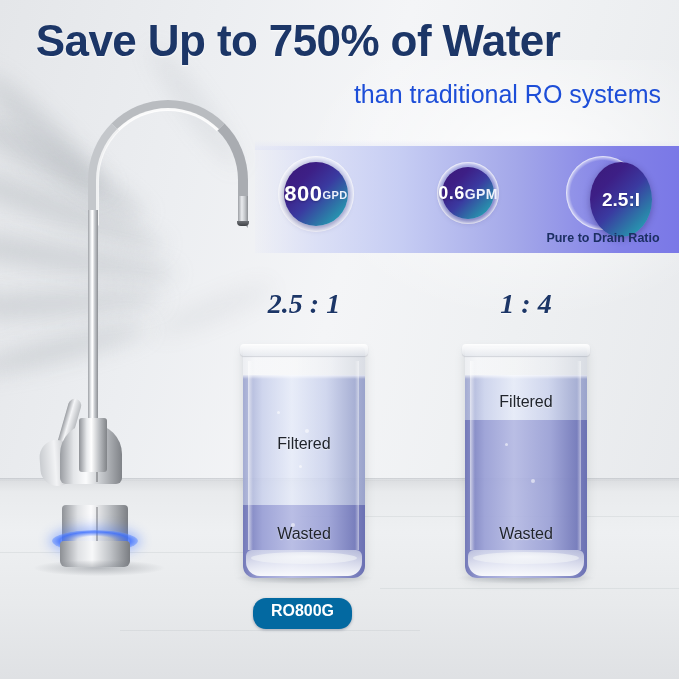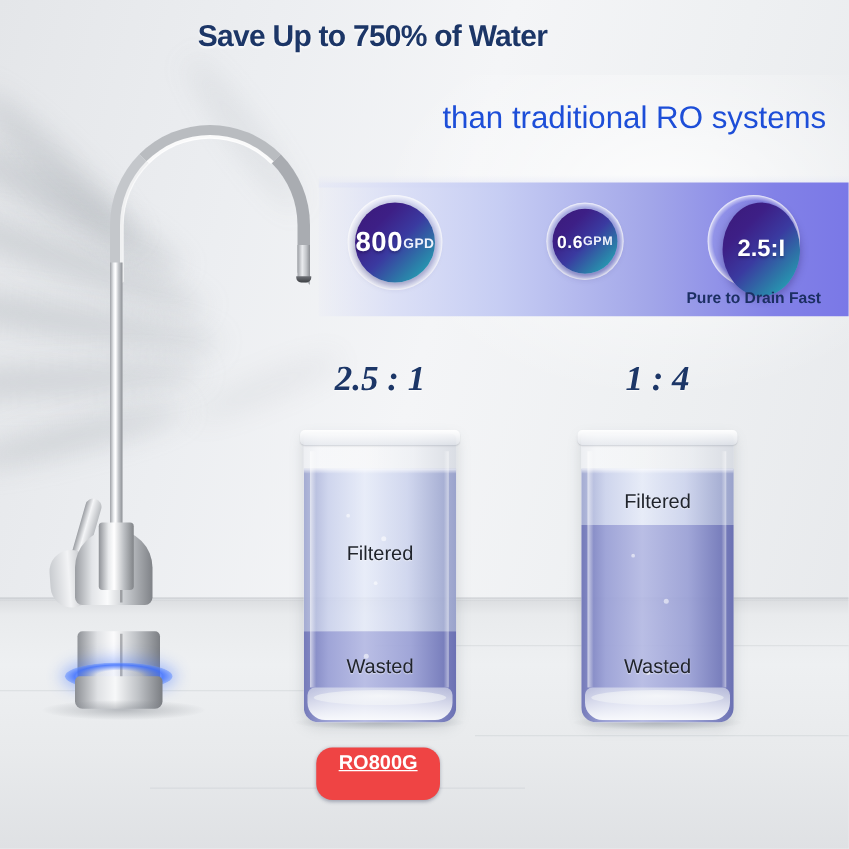--- a/index.html
+++ b/index.html
@@ -47,21 +47,21 @@
   .f8{left:148px;top:300px;width:130px;height:20px;transform:rotate(-22deg);opacity:.45;}
   .soft-glow{
     position:absolute;left:300px;top:60px;width:380px;height:260px;
     background:radial-gradient(ellipse at 60% 40%,rgba(255,255,255,.85),rgba(255,255,255,0) 70%);
   }
 
   
   .headline{
     position:absolute;left:0;top:16px;width:596px;
     text-align:center;
-    font-size:24px;font-weight:bold;
+    font-size:44px;font-weight:bold;
     letter-spacing:-.6px;
     color:#1c3667;
     text-shadow:0 1px 2px rgba(255,255,255,.85);
     white-space:nowrap;
   }
   .subhead{
     position:absolute;left:0;top:80px;width:679px;
     text-align:right;padding-right:18px;box-sizing:border-box;
     font-size:25px;font-weight:400;
     color:#1d4ed8;
@@ -115,27 +115,27 @@
   .b1 .badge-ring{width:76px;height:76px;}
   .b1 .badge-disc{left:6px;top:6px;width:64px;height:64px;}
   .b1 .badge-num{font-size:22px;}
   .b1 .badge-unit{font-size:11px;}
   .cap1{left:282px;top:231px;width:140px;}
 
   
   .b2{left:437px;top:162px;width:62px;height:62px;}
   .b2 .badge-ring{width:62px;height:62px;}
   .b2 .badge-disc{left:5px;top:5px;width:52px;height:52px;}
-  .b2 .badge-num{font-size:14px;}
-  .b2 .badge-unit{font-size:10px;}
+  .b2 .badge-num{font-size:18px;}
+  .b2 .badge-unit{font-size:14px;}
 
   
   .b3{left:566px;top:156px;width:74px;height:74px;}
   .b3 .badge-ring{width:74px;height:74px;}
-  .b3 .badge-disc{left:12px;top:6px;width:62px;height:75px;}
+  .b3 .badge-disc{left:24px;top:6px;width:62px;height:75px;}
   .b3 .badge-num{font-size:19px;letter-spacing:0;}
   .cap3{left:533px;top:231px;width:140px;}
 
   
   .fc{position:absolute;}
   .f-arc{
     left:88px;top:100px;width:160px;height:128px;
     border:10px solid transparent;
     border-top:10px solid #b9bcc0;
     border-left:10px solid #c4c7cb;
@@ -291,27 +291,26 @@
   }
   .wlabel{
     position:absolute;left:0;width:100%;text-align:center;
     font-size:16px;color:#20242c;
     text-shadow:0 1px 1px rgba(255,255,255,.55);
     white-space:nowrap;
   }
   .bubble{position:absolute;border-radius:50%;background:rgba(255,255,255,.55);}
 
   .pill{
-    position:absolute;height:42px;line-height:25px;
+    position:absolute;height:31px;line-height:25px;
     border-radius:13px;
-    background:#ef4444;
+    background:#0369a1;
     color:#ffffff;font-size:16px;font-weight:bold;
     text-align:center;white-space:nowrap;
     box-shadow:0 1px 3px rgba(40,50,80,.35);
-    text-decoration:underline;
   }
   .p-left{left:253px;top:598px;width:99px;}
   .p-right{left:473px;top:598px;width:113px;}
 </style>
 </head>
 <body>
 
 <div id="stage">
 
   <div class="bg-wall"></div>
@@ -352,21 +351,21 @@
       <div class="badge-unit">GPM</div>
     </div>
   </div>
 
   <div class="badge-wrap b3">
     <div class="badge-ring"></div>
     <div class="badge-disc">
       <div class="badge-num">2.5:I</div>
     </div>
   </div>
-  <div class="badge-caption cap3">Pure to Drain Fast</div>
+  <div class="badge-caption cap3">Pure to Drain Ratio</div>
 
   <div>
     <div class="fc f-arc"></div>
     <div class="fc f-arc-hl"></div>
     <div class="fc f-stem"></div>
     <div class="fc f-spout"></div>
     <div class="fc f-spout-tip"></div>
     <div class="fc f-lever"></div>
     <div class="fc f-cap"></div>
     <div class="fc f-body"></div>

